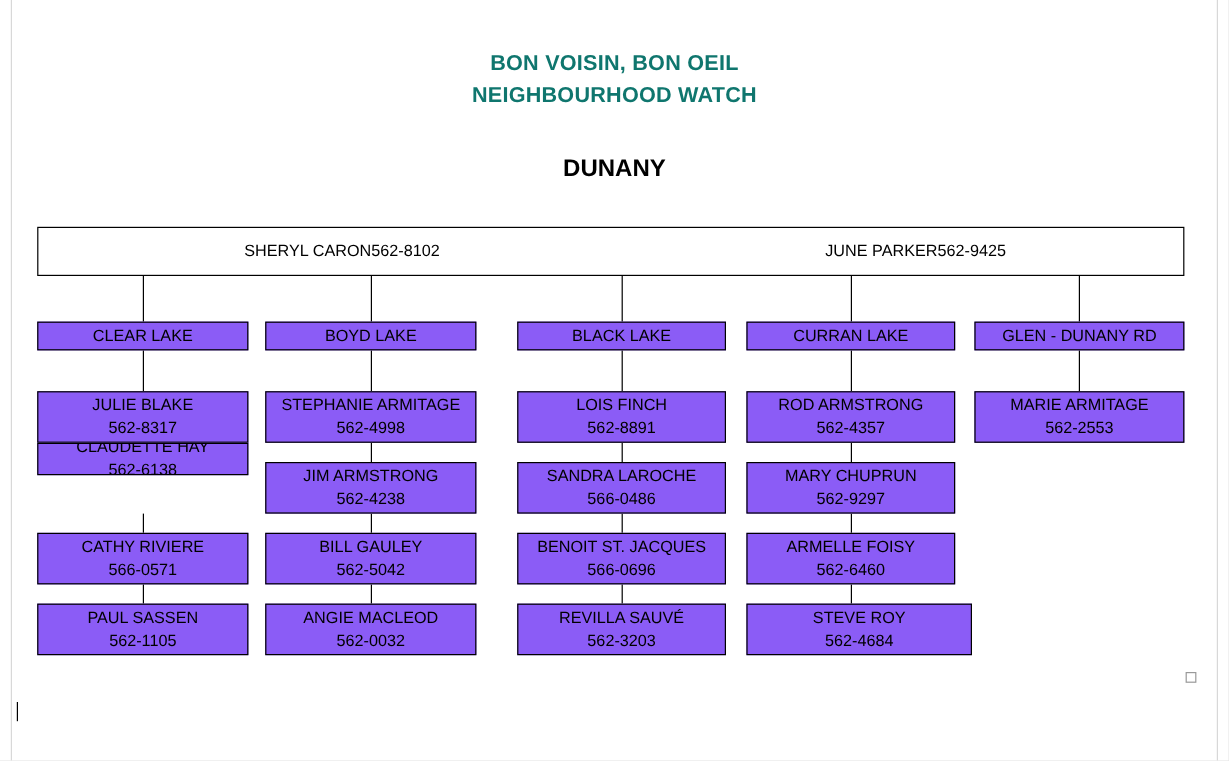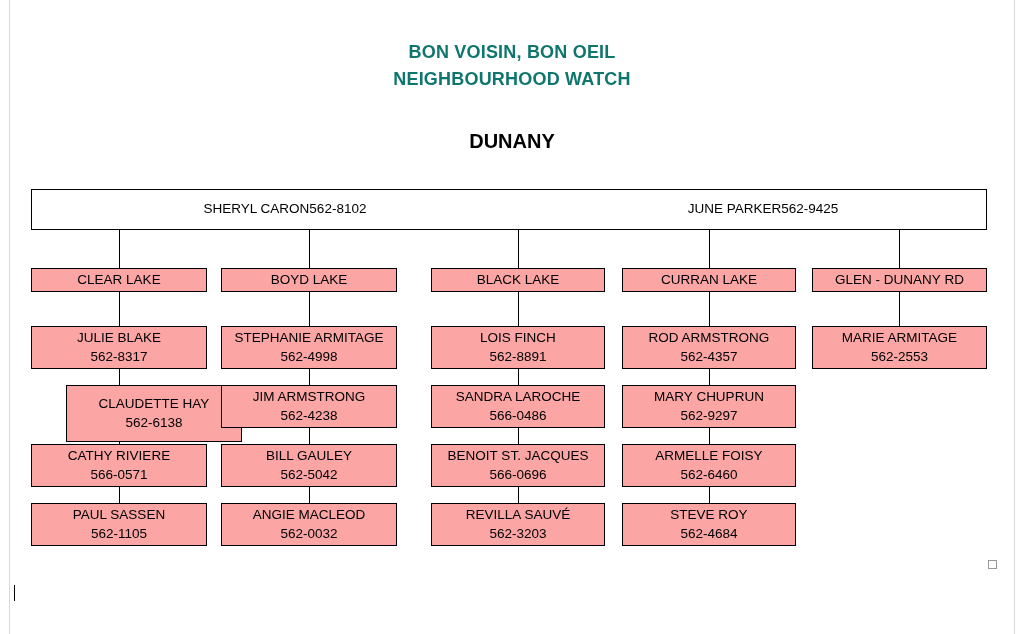--- a/index.html
+++ b/index.html
@@ -62,21 +62,21 @@
     left: 0;
     top: 0;
     width: 1024px;
     height: 634px;
   }
 
   .node {
     position: absolute;
     box-sizing: border-box;
     border: 1px solid #000;
-    background: #fca5a5;
+    background: #8b5cf6;
     display: flex;
     flex-direction: column;
     align-items: center;
     justify-content: center;
     text-align: center;
     font-size: 13.5px;
     color: #000;
     line-height: 1.35;
     z-index: 2;
     overflow: hidden;
@@ -170,21 +170,21 @@
 
     <div class="node" style="left:31px; top:268px; width:176px; height:24px;">
       <span class="nm">CLEAR LAKE</span>
     </div>
     <div class="connector v" style="left:119px; top:292px; height:34px;"></div>
     <div class="node" style="left:31px; top:326px; width:176px; height:43px;">
       <span class="nm">JULIE BLAKE</span>
       <span class="ph">562-8317</span>
     </div>
     <div class="connector v" style="left:119px; top:369px; height:16px;"></div>
-    <div class="node" style="left:31px; top:385px; width:176px; height:57px;margin-left:35px;">
+    <div class="node" style="left:31px; top:369px; width:176px; height:27px;">
       <span class="nm">CLAUDETTE HAY</span>
       <span class="ph">562-6138</span>
     </div>
     <div class="connector v" style="left:119px; top:428px; height:16px;"></div>
     <div class="node" style="left:31px; top:444px; width:176px; height:43px;">
       <span class="nm">CATHY RIVIERE</span>
       <span class="ph">566-0571</span>
     </div>
     <div class="connector v" style="left:119px; top:487px; height:16px;"></div>
     <div class="node" style="left:31px; top:503px; width:176px; height:43px;">
@@ -252,21 +252,21 @@
     <div class="node" style="left:622px; top:385px; width:174px; height:43px;">
       <span class="nm">MARY CHUPRUN</span>
       <span class="ph">562-9297</span>
     </div>
     <div class="connector v" style="left:709px; top:428px; height:16px;"></div>
     <div class="node" style="left:622px; top:444px; width:174px; height:43px;">
       <span class="nm">ARMELLE FOISY</span>
       <span class="ph">562-6460</span>
     </div>
     <div class="connector v" style="left:709px; top:487px; height:16px;"></div>
-    <div class="node" style="left:622px; top:503px; width:174px; height:43px;">
+    <div class="node" style="left:622px; top:503px; width:188px; height:43px;">
       <span class="nm">STEVE ROY</span>
       <span class="ph">562-4684</span>
     </div>
 
     <div class="node" style="left:812px; top:268px; width:175px; height:24px;">
       <span class="nm">GLEN - DUNANY RD</span>
     </div>
     <div class="connector v" style="left:899px; top:292px; height:34px;"></div>
     <div class="node" style="left:812px; top:326px; width:175px; height:43px;">
       <span class="nm">MARIE ARMITAGE</span>

